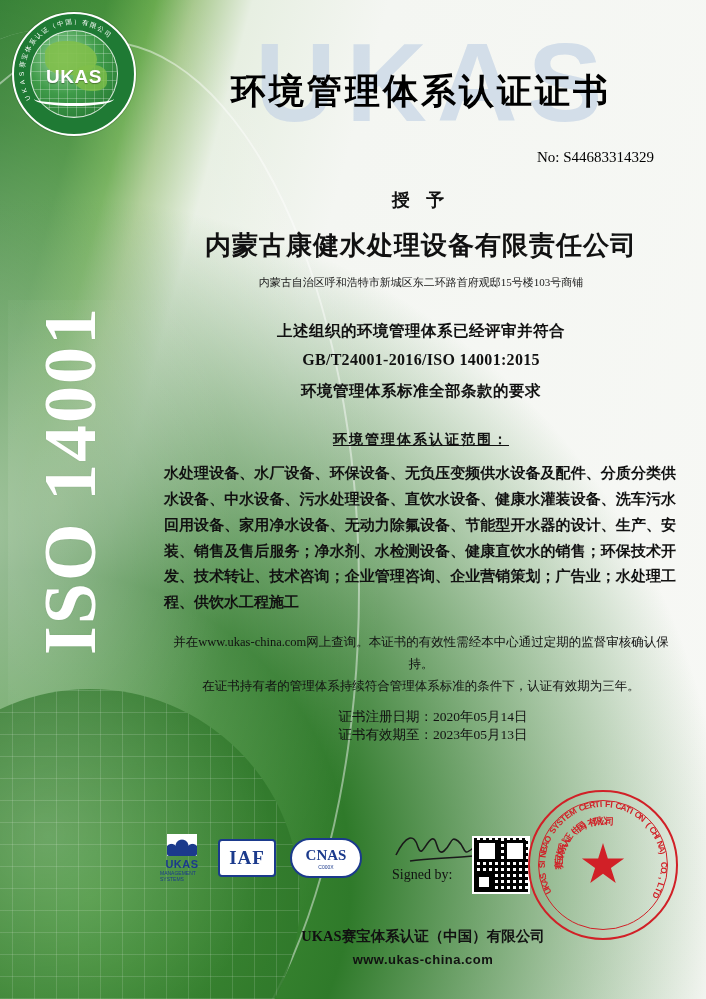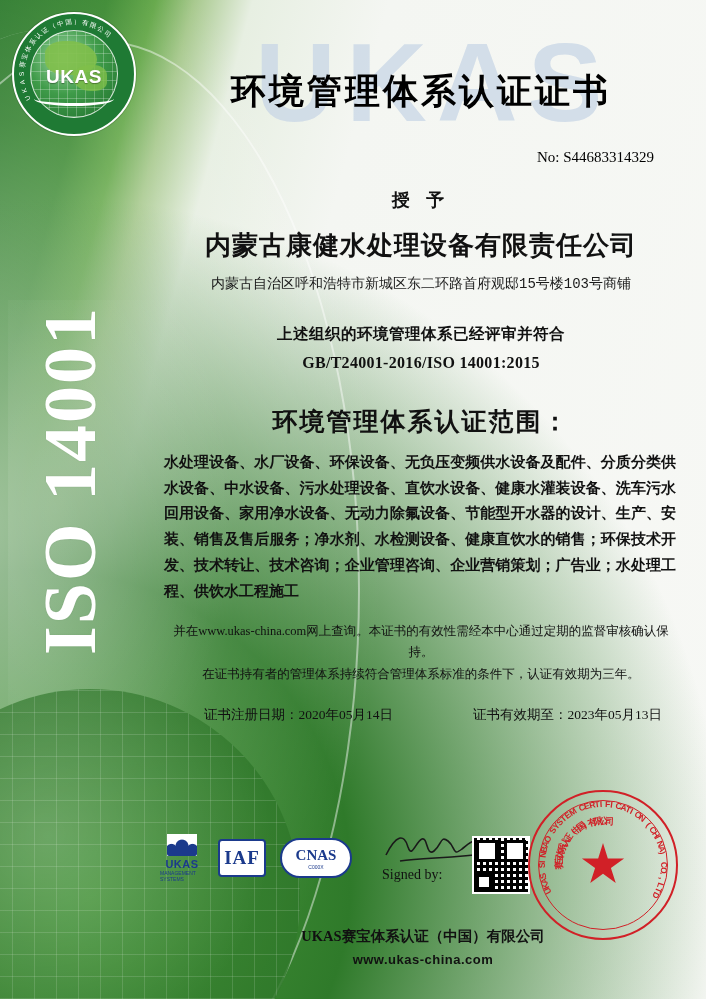--- a/index.html
+++ b/index.html
@@ -191,44 +191,45 @@
   }
   .company {
     margin-top: 16px;
     font-family: "Liberation Serif", serif;
     font-weight: bold;
     font-size: 26px;
     letter-spacing: 1px;
   }
   .address {
     margin-top: 12px;
-    font-family: Liberation Mono, monospace;
-    font-size: 14px;
+    font-family: Liberation Serif, serif;
+    font-size: 11px;
     color: #1a1a1a;
   }
   .statement {
     margin-top: 26px;
     font-family: "Liberation Serif", serif;
     font-weight: bold;
     font-size: 15.5px;
     line-height: 1.9;
     letter-spacing: .5px;
   }
   .standard {
     font-family: "Liberation Serif", serif;
     font-size: 16px;
     font-weight: bold;
     letter-spacing: .3px;
   }
   .scope-title {
     margin-top: 26px;
     font-family: "Liberation Serif", serif;
     font-weight: bold;
-    font-size: 25px;
+    font-size: 14px;
     letter-spacing: 2px;
+    text-decoration: underline;
   }
   .scope-body {
     margin-top: 12px;
     font-family: "Liberation Serif", serif;
     font-weight: bold;
     font-size: 15px;
     line-height: 1.72;
     text-align: justify;
     text-align-last: left;
     padding: 0 8px 0 6px;
@@ -236,26 +237,27 @@
   }
   .note {
     margin-top: 16px;
     font-family: "Liberation Serif", serif;
     font-size: 12.5px;
     line-height: 1.75;
     color: #111;
     padding: 0 6px;
   }
   .dates {
-    margin-top: 20px;
+    margin-top: 10px;
     display: flex;
     justify-content: space-between;
     padding: 0 22px 0 46px;
     font-family: "Liberation Serif", serif;
     font-size: 13.5px;
+    flex-direction: column;
   }
 
   
   .logos {
     position: absolute;
     left: 160px; top: 832px;
     display: flex; align-items: center; gap: 14px;
     z-index: 6;
   }
   .logo-ukas-small {
@@ -272,21 +274,21 @@
       linear-gradient(#fff,#fff);
     position: relative;
   }
   .crown:after {
     content:""; position:absolute; left:0; right:0; bottom:0; height:7px; background:#1b3a8c;
     border-radius: 2px;
   }
   .logo-ukas-small b { font-size: 11px; letter-spacing: .5px; margin-top: 2px;}
   .logo-ukas-small i { font-size: 5px; font-style: normal; }
   .logo-iaf {
-    width: 48px; height: 38px; border: 2px solid #1b3a8c; border-radius: 4px;
+    width: 58px; height: 38px; border: 2px solid #1b3a8c; border-radius: 4px;
     display:flex; align-items:center; justify-content:center;
     background:#fff;
   }
   .logo-iaf span { font-family:"Liberation Serif",serif; font-weight:bold; font-size:19px; color:#1b3a8c; letter-spacing:1px;}
   .logo-cnas {
     width: 72px; height: 40px; border: 2px solid #1b3a8c; border-radius: 20px;
     display:flex; flex-direction:column; align-items:center; justify-content:center;
     background:#fff;
   }
   .logo-cnas span { font-family:"Liberation Serif",serif; font-weight:bold; font-size:15px; color:#1b3a8c;}
@@ -423,20 +425,21 @@
   <div class="content">
     <div class="title-cn">环境管理体系认证证书</div>
     <div class="cert-no">No: S44683314329</div>
     <div class="grant">授 予</div>
     <div class="company">内蒙古康健水处理设备有限责任公司</div>
     <div class="address">内蒙古自治区呼和浩特市新城区东二环路首府观邸15号楼103号商铺</div>
 
     <div class="statement">
       <div>上述组织的环境管理体系已经评审并符合</div>
       <div class="standard">GB/T24001-2016/ISO 14001:2015</div>
+      <div>环境管理体系标准全部条款的要求</div>
     </div>
 
     <div class="scope-title">环境管理体系认证范围：</div>
     <div class="scope-body">水处理设备、水厂设备、环保设备、无负压变频供水设备及配件、分质分类供水设备、中水设备、污水处理设备、直饮水设备、健康水灌装设备、洗车污水回用设备、家用净水设备、无动力除氟设备、节能型开水器的设计、生产、安装、销售及售后服务；净水剂、水检测设备、健康直饮水的销售；环保技术开发、技术转让、技术咨询；企业管理咨询、企业营销策划；广告业；水处理工程、供饮水工程施工</div>
 
     <div class="note">
       <div>并在www.ukas-china.com网上查询。本证书的有效性需经本中心通过定期的监督审核确认保持。</div>
       <div>在证书持有者的管理体系持续符合管理体系标准的条件下，认证有效期为三年。</div>
     </div>
 

